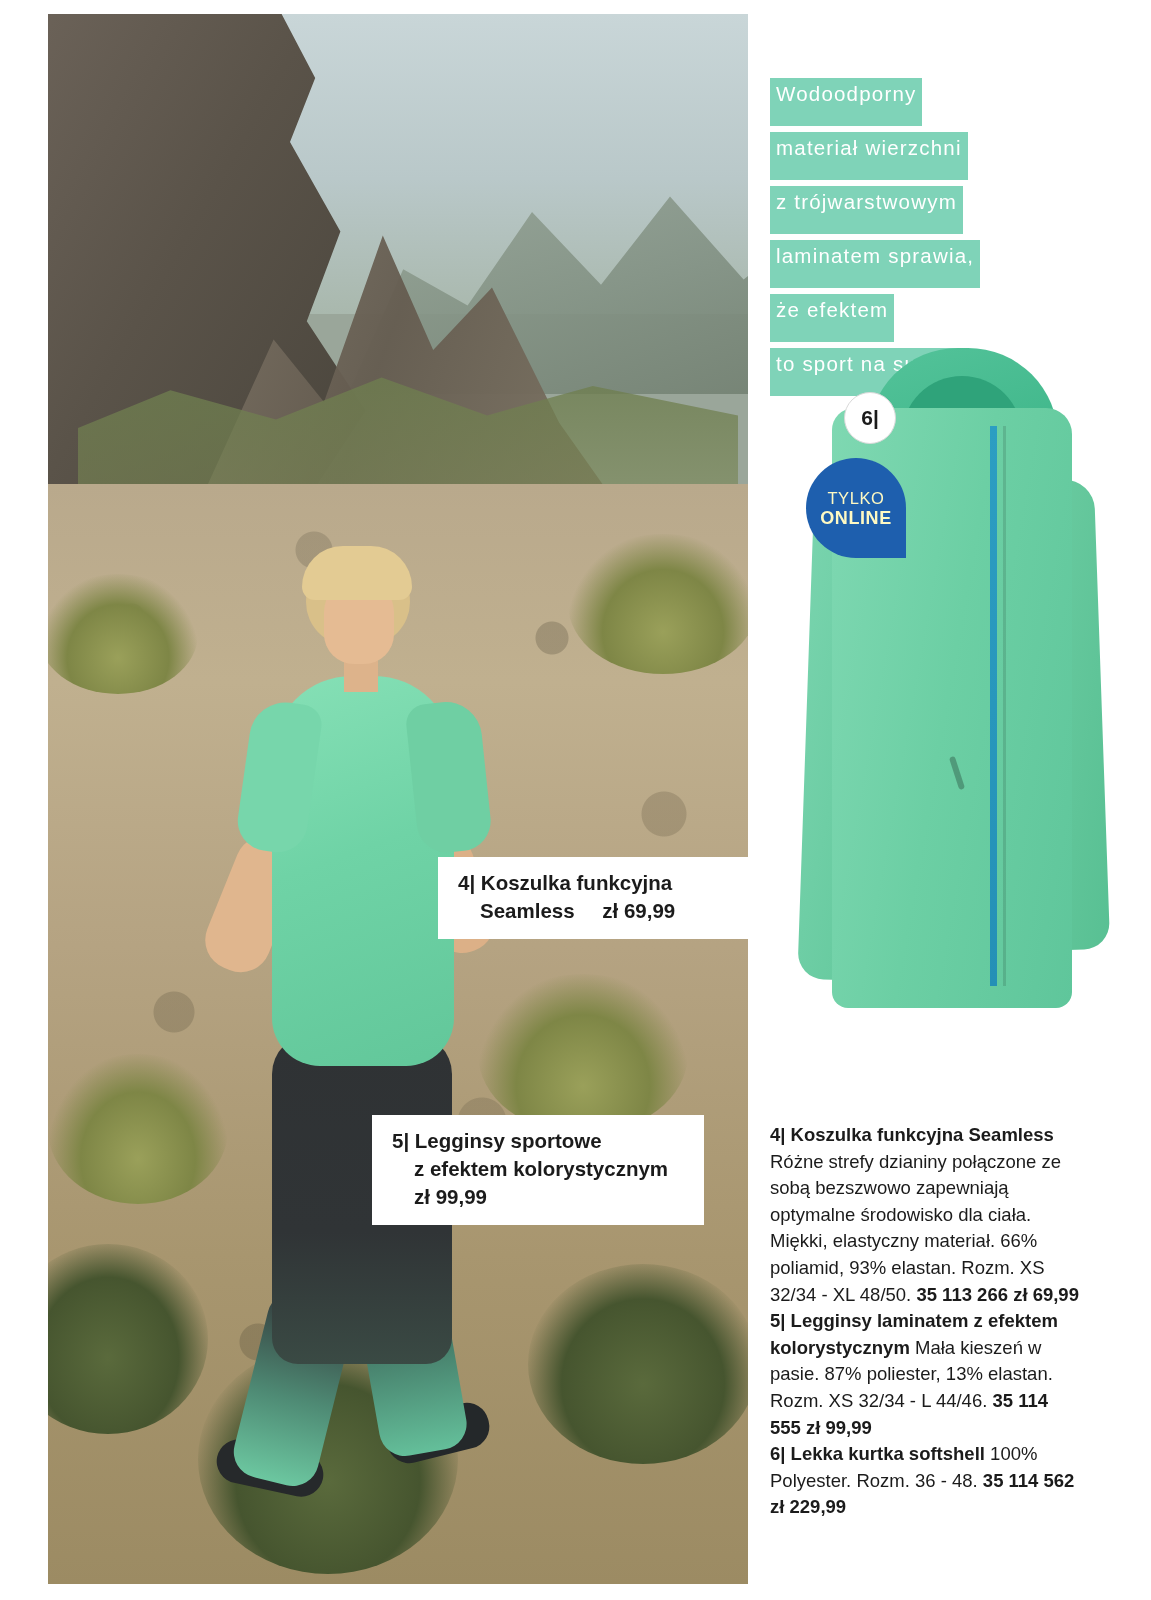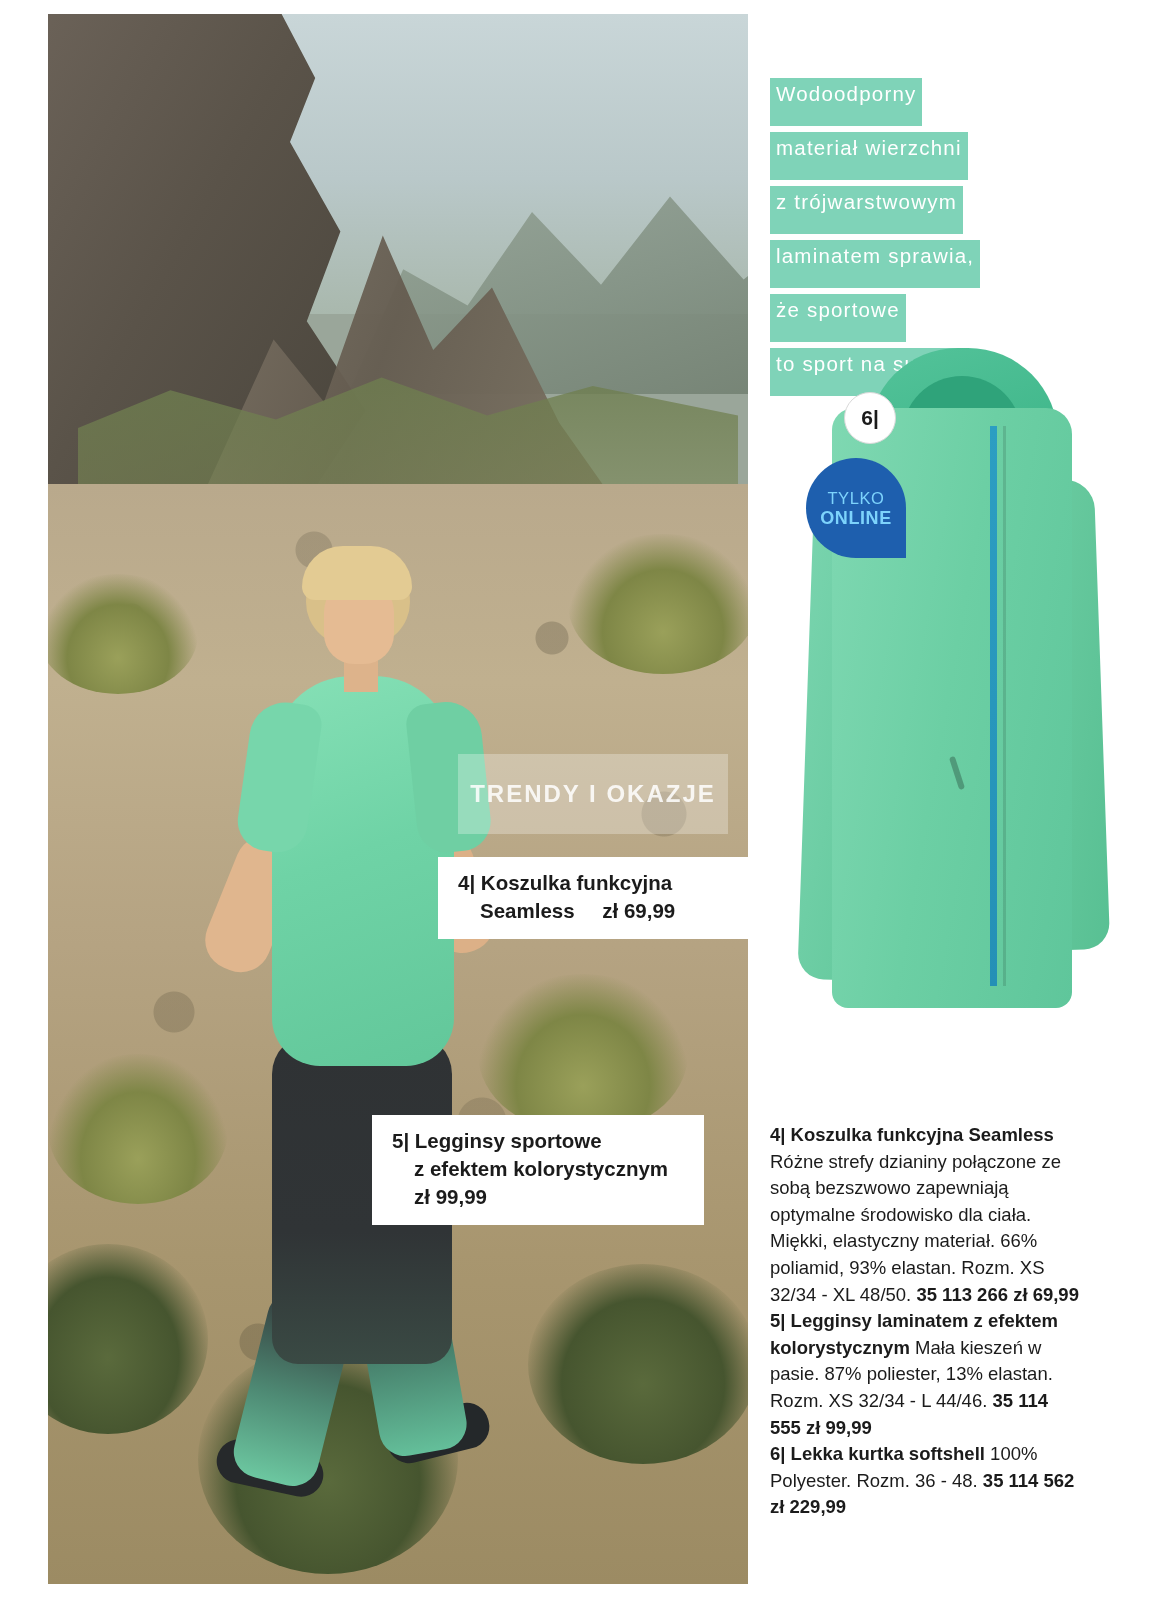--- a/index.html
+++ b/index.html
@@ -207,21 +207,21 @@
     position: absolute; left: 54px; top: 62px;
     width: 50px; height: 50px; border-radius: 50%;
     background: #ffffff; border: 1px solid #d9d9d9;
     display: flex; align-items: center; justify-content: center;
     font-size: 21px; font-weight: bold; color: #1b1b1b;
     z-index: 4;
   }
   .badge-online {
     position: absolute; left: 16px; top: 128px;
     width: 100px; height: 100px; border-radius: 50% 50% 0 50%;
-    background: #1e5fae; color: #7dd3fc;
+    background: #1e5fae; color: #fef9c3;
     display: flex; flex-direction: column; align-items: center; justify-content: center;
     z-index: 3;
   }
   .badge-online .t1 { font-size: 16.5px; letter-spacing: .6px; font-weight: normal; line-height: 20px; }
   .badge-online .t2 { font-size: 18px; letter-spacing: .6px; font-weight: bold; line-height: 20px; }
 
   
   .desc {
     position: absolute; left: 0; top: 1122px; width: 310px;
     font-size: 18.5px;
@@ -260,21 +260,20 @@
     <div class="arm-r"></div>
     <div class="shirt"></div>
     <div class="sleeve-l"></div>
     <div class="sleeve-r"></div>
     <div class="neck"></div>
     <div class="hair"></div>
     <div class="face"></div>
     <div class="hair2"></div>
   </div>
 
-  <div class="watermark">TRENDY I OKAZJE</div>
 </div>
 
 <div class="callout" id="callout-4">
   <div>
     <span class="num">4|</span>
     <span>Koszulka funkcyjna</span>
   </div>
   <div class="ind">Seamless</div>
   <div class="ind">zł 69,99</div>
 </div>
@@ -288,21 +287,21 @@
   <div class="ind">zł 99,99</div>
 </div>
 
 <div class="right">
 
   <div class="headline">
     <div><span class="hl">Wodoodporny</span></div>
     <div><span class="hl">materiał wierzchni</span></div>
     <div><span class="hl">z trójwarstwowym</span></div>
     <div><span class="hl">laminatem sprawia,</span></div>
-    <div><span class="hl">że sportowe</span></div>
+    <div><span class="hl">że efektem</span></div>
     <div><span class="hl">to sport na sucho.</span></div>
   </div>
 
   <div class="jacket-wrap">
     <div class="sleeve-left"></div>
     <div class="sleeve-right"></div>
     <div class="hood"></div>
     <div class="hood-inner"></div>
     <div class="jacket-body"></div>
     <div class="zip"></div>

